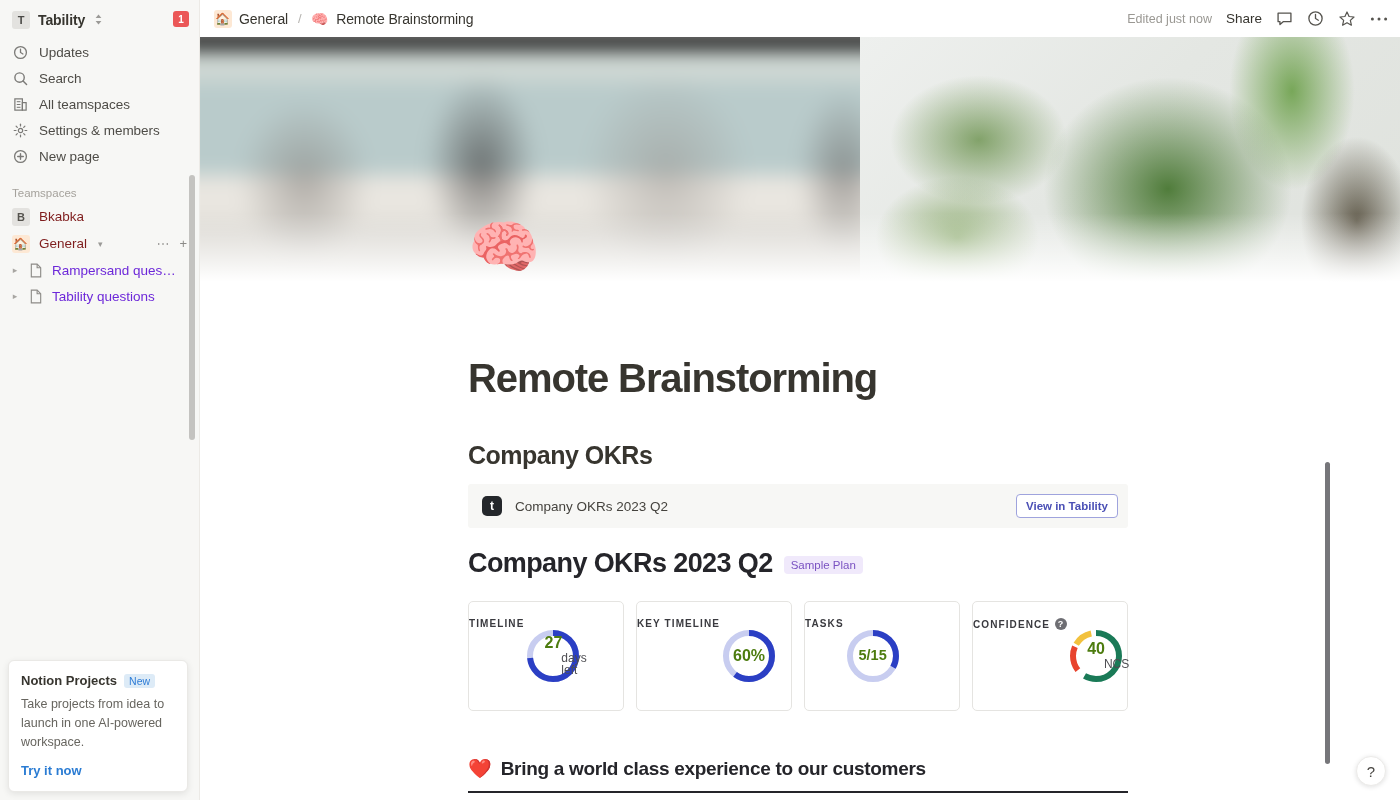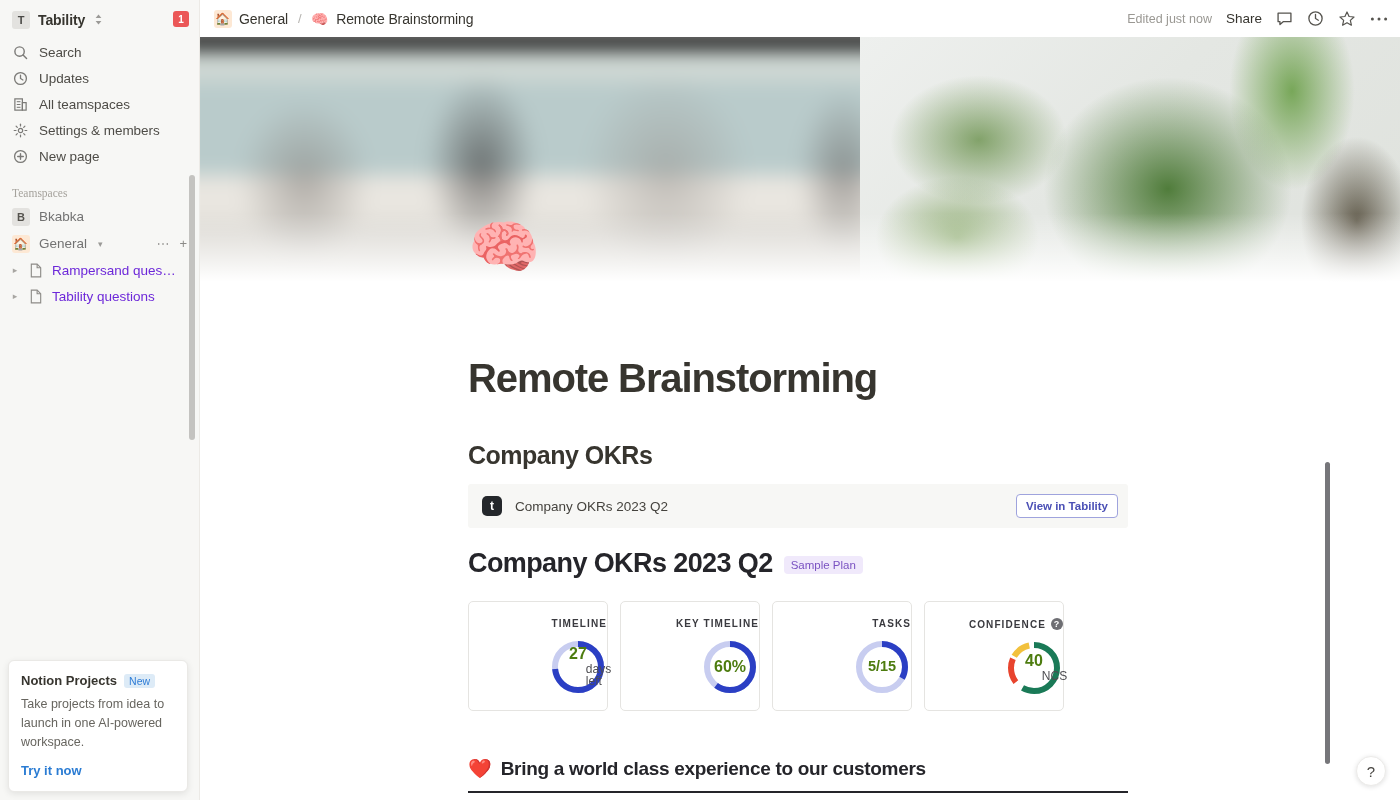--- a/index.html
+++ b/index.html
@@ -39,34 +39,33 @@
     display: flex; align-items: center; gap: 10px;
     height: 26px; padding: 0 12px; cursor: pointer;
   }
   .nav-icon { width: 17px; height: 17px; flex: 0 0 17px;
               display: flex; align-items: center; justify-content: center; color: #7b7a77; }
   .nav-label { font-size: 13.5px; color: #4e4c47; letter-spacing: -0.05px; }
 
   .section-label {
     font-size: 11.5px; color: #a5a29c; font-weight: 500;
     padding: 18px 12px 4px 12px;
-    font-family: Liberation Serif, serif;
   }
   .ts-item { display: flex; align-items: center; gap: 9px; height: 27px; padding: 0 12px; cursor: pointer; position: relative; }
   .ts-icon-sq {
     width: 18px; height: 18px; border-radius: 3px; flex: 0 0 18px;
     background: #e3e2df; color: #55534e; font-size: 11px; font-weight: 600;
     display: flex; align-items: center; justify-content: center;
   }
   .ts-icon-home {
     width: 18px; height: 18px; border-radius: 3px; flex: 0 0 18px;
     background: #fde8d4; font-size: 12px;
     display: flex; align-items: center; justify-content: center;
   }
-  .ts-label { font-size: 13.5px; color: #737373; }
+  .ts-label { font-size: 13.5px; color: #7f1d1d; }
   .ts-chev-sm { font-size: 9px; color: #9b9a97; margin-left: 2px; }
   .ts-actions { margin-left: auto; display: flex; align-items: center; gap: 10px; color: #8b8a87; font-size: 13px; }
 
   .page-item { display: flex; align-items: center; gap: 7px; height: 26px; padding: 0 12px 0 8px; cursor: pointer; }
   .page-caret { width: 14px; flex: 0 0 14px; color: #a8a6a2; font-size: 9px; display: flex; align-items: center; justify-content: center; }
   .page-doc { width: 16px; flex: 0 0 16px; color: #8d8b87; display: flex; align-items: center; }
   .page-label { font-size: 13.5px; color: #6d28d9; white-space: nowrap; overflow: hidden; }
 
   .sb-scrollbar {
     position: absolute; left: 189px; top: 175px; width: 6px; height: 265px;
@@ -161,22 +160,22 @@
 
   .plan-head { display: flex; align-items: baseline; gap: 11px; margin-top: 20px; }
   .plan-title { font-size: 27px; font-weight: 700; color: #25252a; letter-spacing: -0.6px; }
   .plan-badge {
     font-size: 11.5px; color: #7a52c2; background: #f0e9fb;
     border-radius: 4px; padding: 3px 7px; position: relative; top: -3px;
   }
 
   .cards { display: flex; gap: 12px; margin-top: 22px; }
   .card {
-    width: 140px; height: 110px; border: 1px solid #e5e4e1; border-radius: 5px;
-    background: #fff; display: flex; flex-direction: column; align-items: flex-end; padding-top: 16px;
+    width: 156px; height: 110px; border: 1px solid #e5e4e1; border-radius: 5px;
+    background: #fff; display: flex; flex-direction: row; align-items: flex-start; padding-top: 16px;
   }
   .card-label {
     font-size: 10px; font-weight: 700; letter-spacing: 1.1px; color: #3a3a3f;
     display: flex; align-items: center; gap: 5px;
   }
   .q-mark {
     width: 12px; height: 12px; border-radius: 50%; background: #6e6e73; color: #fff;
     font-size: 9px; font-weight: 700; display: flex; align-items: center; justify-content: center;
   }
   .donut-wrap { position: relative; width: 58px; height: 58px; margin-top: 9px; }
@@ -222,34 +221,34 @@
             <path d="M4.5 10.4 L1.6 7 H7.4 Z" fill="#9b9a97"></path>
           </svg>
       </div>
     </div>
     <div class="badge-count">1</div>
 
     <nav class="nav-list">
       <div class="nav-item">
         <span class="nav-icon">
           <svg width="15" height="15" viewBox="0 0 16 16" fill="none">
-              <circle cx="7" cy="7" r="5" stroke="#7b7a77" stroke-width="1.5"></circle>
-              <line x1="10.7" y1="10.7" x2="14.5" y2="14.5" stroke="#7b7a77" stroke-width="1.5" stroke-linecap="round"></line>
-            </svg>
-        </span>
-        <span class="nav-label">Search</span>
+              <circle cx="8" cy="8" r="6.3" stroke="#7b7a77" stroke-width="1.4"></circle>
+              <path d="M8 4.4V8l2.6 1.6" stroke="#7b7a77" stroke-width="1.4" stroke-linecap="round"></path>
+            </svg>
+        </span>
+        <span class="nav-label">Updates</span>
       </div>
       <div class="nav-item">
         <span class="nav-icon">
           <svg width="15" height="15" viewBox="0 0 16 16" fill="none">
-              <circle cx="8" cy="8" r="6.3" stroke="#7b7a77" stroke-width="1.4"></circle>
-              <path d="M8 4.4V8l2.6 1.6" stroke="#7b7a77" stroke-width="1.4" stroke-linecap="round"></path>
-            </svg>
-        </span>
-        <span class="nav-label">Updates</span>
+              <circle cx="7" cy="7" r="5" stroke="#7b7a77" stroke-width="1.5"></circle>
+              <line x1="10.7" y1="10.7" x2="14.5" y2="14.5" stroke="#7b7a77" stroke-width="1.5" stroke-linecap="round"></line>
+            </svg>
+        </span>
+        <span class="nav-label">Search</span>
       </div>
       <div class="nav-item">
         <span class="nav-icon">
           <svg width="15" height="15" viewBox="0 0 16 16" fill="none">
               <rect x="2" y="2" width="8" height="12" stroke="#7b7a77" stroke-width="1.3"></rect>
               <rect x="10" y="6" width="4" height="8" stroke="#7b7a77" stroke-width="1.3"></rect>
               <line x1="4" y1="5" x2="8" y2="5" stroke="#7b7a77" stroke-width="1.1"></line>
               <line x1="4" y1="8" x2="8" y2="8" stroke="#7b7a77" stroke-width="1.1"></line>
               <line x1="4" y1="11" x2="8" y2="11" stroke="#7b7a77" stroke-width="1.1"></line>
             </svg>

